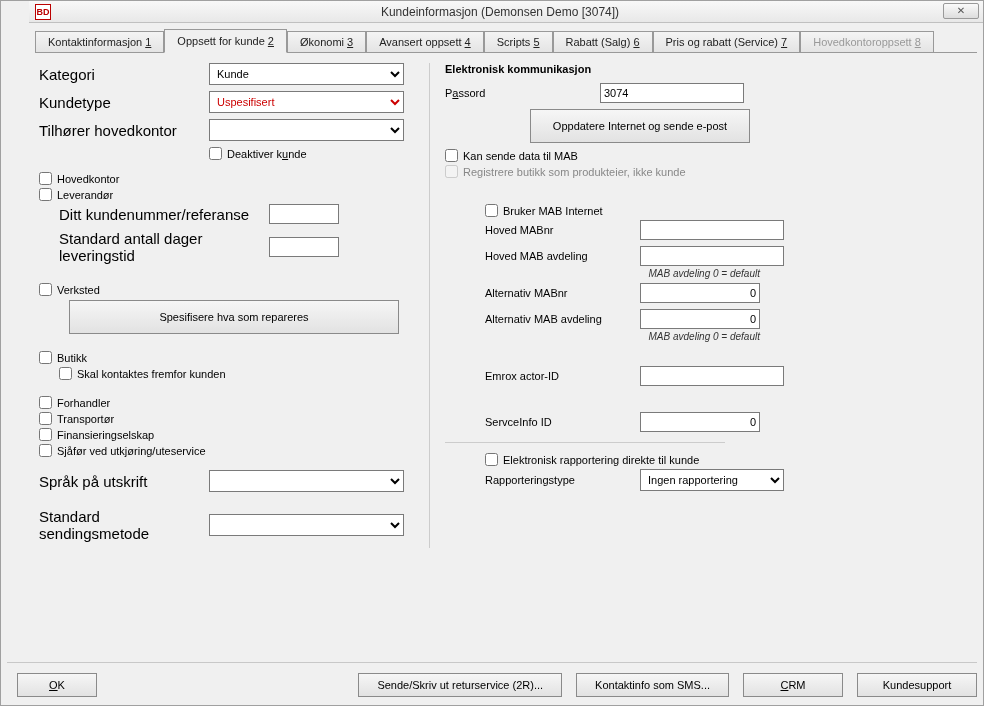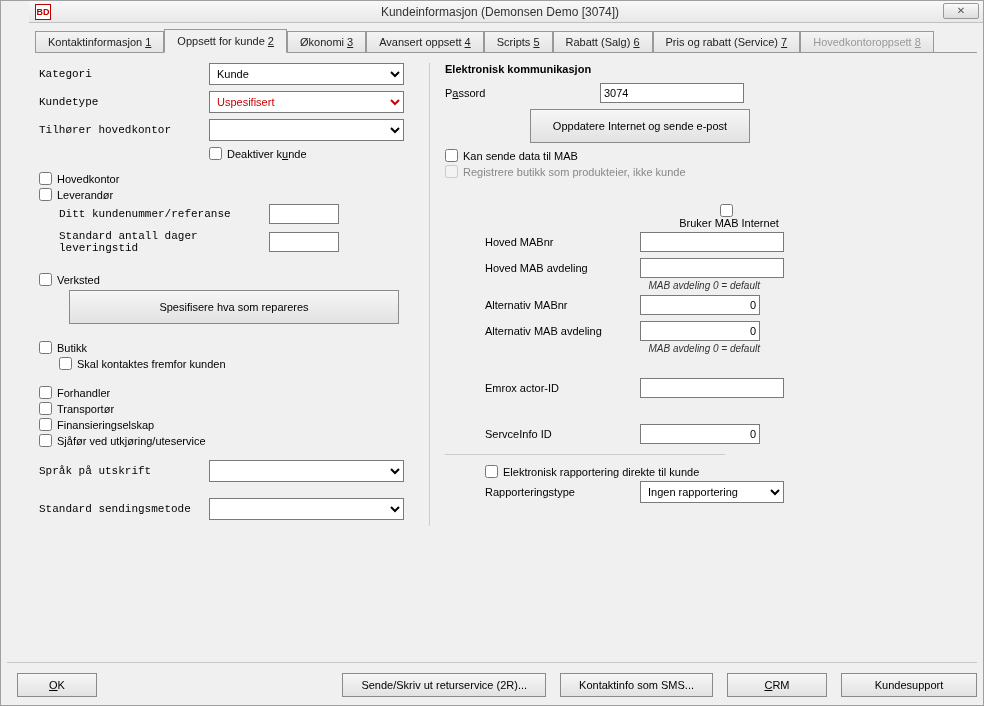--- a/index.html
+++ b/index.html
@@ -104,22 +104,21 @@
     padding-left: 15px;
     position: relative;
   }
   .form-row {
     display: flex;
     align-items: center;
     margin-bottom: 6px;
   }
   .form-label {
     width: 170px;
-    font-size: 11px;
-    font-family: Liberation Mono, monospace;
+    font-size: 15px;
   }
   select, input[type="text"] {
     font-family: inherit;
     font-size: 11px;
     border: 1px solid #7a7a7a;
     background: #fff;
     height: 20px;
     padding: 1px 3px;
   }
   select { height: 22px; }
@@ -311,21 +310,21 @@
         <span>Kan sende data til MAB</span>
       </div>
       <div class="checkbox-row disabled">
         <input type="checkbox" disabled="" style="">
         <span>Registrere butikk som produkteier, ikke kunde</span>
       </div>
 
       <div class="block-gap"></div>
         <div class="block-gap"></div>
 
-      <div class="checkbox-row" style="padding-left:40px;flex-direction:column;">
+      <div class="checkbox-row" style="padding-left:40px;">
         <input type="checkbox" style="">
         <span>Bruker MAB Internet</span>
       </div>
       <div class="right-row">
         <span class="right-label sub">Hoved MABnr</span>
         <input type="text" class="input-sm" value="" style="">
       </div>
       <div class="right-row">
         <span class="right-label sub">Hoved MAB avdeling</span>
         <input type="text" class="input-sm" value="" style="">
@@ -368,16 +367,16 @@
     </div>
 
   </div>
 
   <div class="bottom-bar">
     <button class="btn" style="width:80px;margin-left:10px;"><span></span><span class="under">O</span><span>K</span></button>
     <div class="spacer"></div>
     <button class="btn">Sende/Skriv ut returservice (2R)...</button>
     <button class="btn">Kontaktinfo som SMS...</button>
     <button class="btn" style="width:100px;"><span></span><span class="under">C</span><span>RM</span></button>
-    <button class="btn" style="width:136px;">Kundesupport</button>
+    <button class="btn" style="width:120px;">Kundesupport</button>
   </div>
 
 </div>
 
 </body></html>

